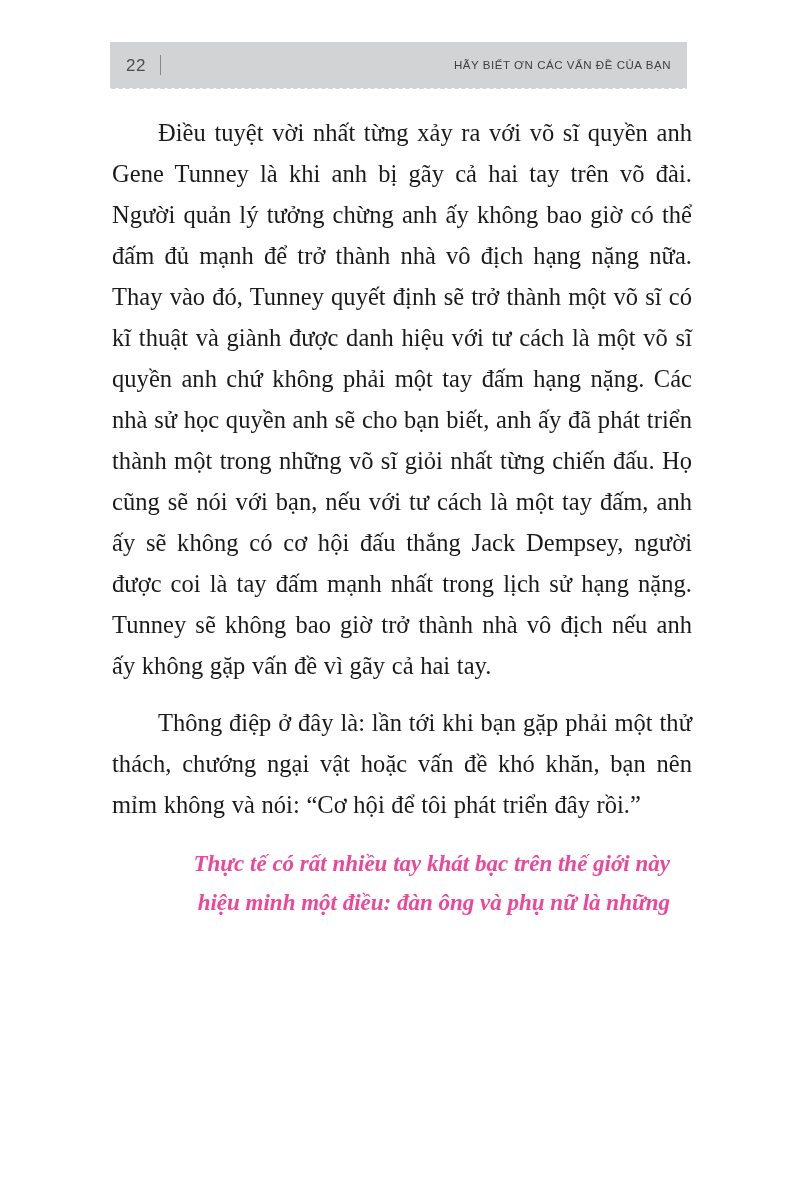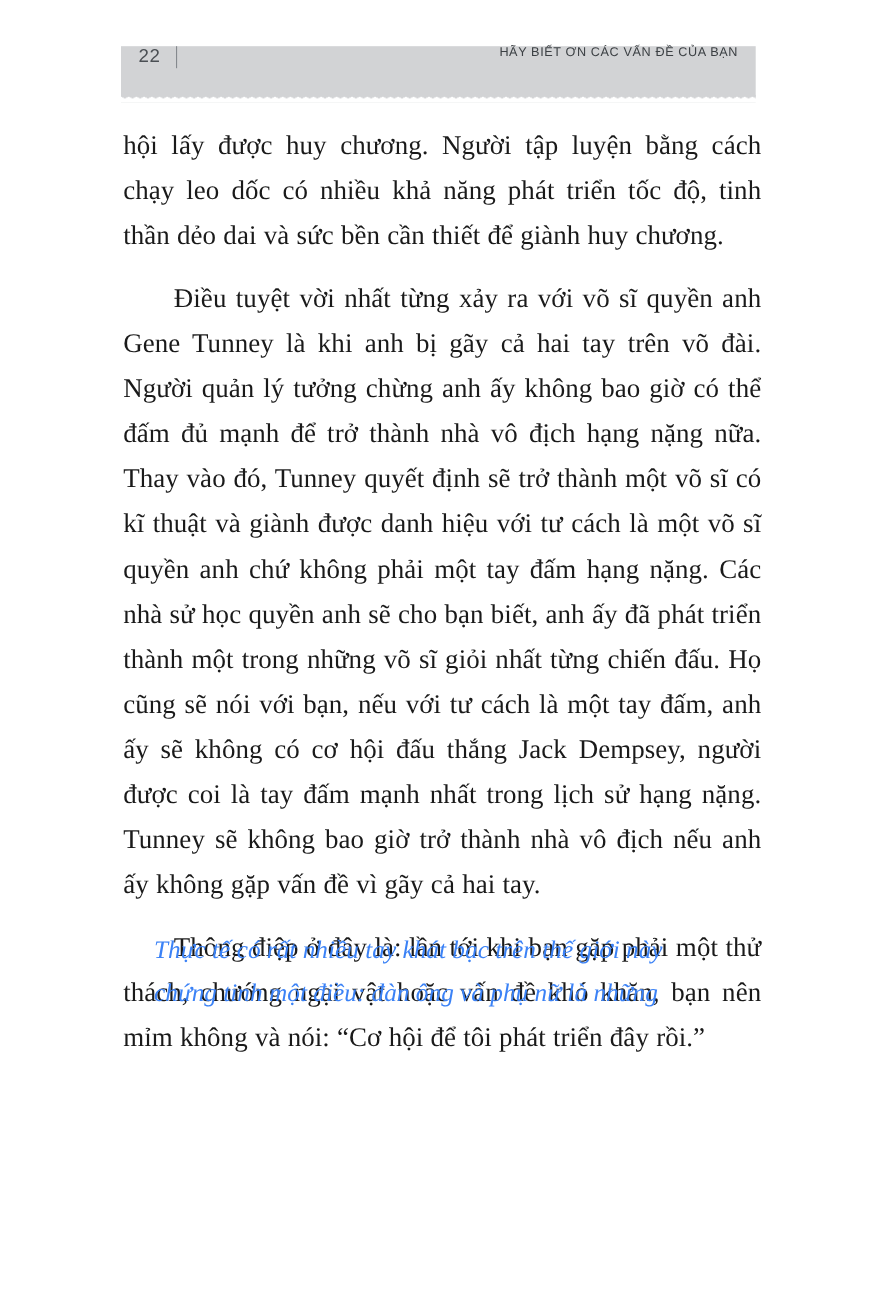--- a/index.html
+++ b/index.html
@@ -25,21 +25,21 @@
 
   
   .header-band {
     position: absolute;
     left: 110px;
     top: 42px;
     width: 577px;
     height: 46px;
     background: #d2d3d5;
     display: flex;
-    align-items: flex-start;
+    align-items: center;
     box-sizing: border-box;
     padding: 0 16px 0 16px;
   }
 
   
   .header-band-edge {
     position: absolute;
     left: 110px;
     top: 86px;
     width: 577px;
@@ -105,45 +105,45 @@
 
   
   .pullquote {
     position: absolute;
     left: 140px;
     top: 844px;
     width: 530px;
     font-style: italic;
     font-size: 23px;
     line-height: 39px;
-    text-align: left;
-    color: #3b82f6;
+    text-align: right;
+    color: #ec4899;
+    font-weight: bold;
   }
 
   .pullquote .qline {
     display: block;
     white-space: nowrap;
   }
 </style>
 </head>
 <body>
 
 <div class="page">
 
   <div class="header-band">
     <span class="folio">22</span>
     <span class="folio-rule"></span>
     <span class="running-head">HÃY BIẾT ƠN CÁC VẤN ĐỀ CỦA BẠN</span>
   </div>
   <div class="header-band-edge"></div>
 
   <div class="body-col">
-    <p class="para">hội lấy được huy chương. Người tập luyện bằng cách chạy leo dốc có nhiều khả năng phát triển tốc độ, tinh thần dẻo dai và sức bền cần thiết để giành huy chương.</p>
     <p class="para indent">Điều tuyệt vời nhất từng xảy ra với võ sĩ quyền anh Gene Tunney là khi anh bị gãy cả hai tay trên võ đài. Người quản lý tưởng chừng anh ấy không bao giờ có thể đấm đủ mạnh để trở thành nhà vô địch hạng nặng nữa. Thay vào đó, Tunney quyết định sẽ trở thành một võ sĩ có kĩ thuật và giành được danh hiệu với tư cách là một võ sĩ quyền anh chứ không phải một tay đấm hạng nặng. Các nhà sử học quyền anh sẽ cho bạn biết, anh ấy đã phát triển thành một trong những võ sĩ giỏi nhất từng chiến đấu. Họ cũng sẽ nói với bạn, nếu với tư cách là một tay đấm, anh ấy sẽ không có cơ hội đấu thắng Jack Dempsey, người được coi là tay đấm mạnh nhất trong lịch sử hạng nặng. Tunney sẽ không bao giờ trở thành nhà vô địch nếu anh ấy không gặp vấn đề vì gãy cả hai tay.</p>
     <p class="para indent">Thông điệp ở đây là: lần tới khi bạn gặp phải một thử thách, chướng ngại vật hoặc vấn đề khó khăn, bạn nên mỉm không và nói: “Cơ hội để tôi phát triển đây rồi.”</p>
   </div>
 
   <div class="pullquote">
     <span class="qline">Thực tế có rất nhiều tay khát bạc trên thế giới này</span>
-    <span class="qline">chứng tinh một điều: đàn ông và phụ nữ là những</span>
+    <span class="qline">hiệu minh một điều: đàn ông và phụ nữ là những</span>
   </div>
 
 </div>
 
 </body></html>

